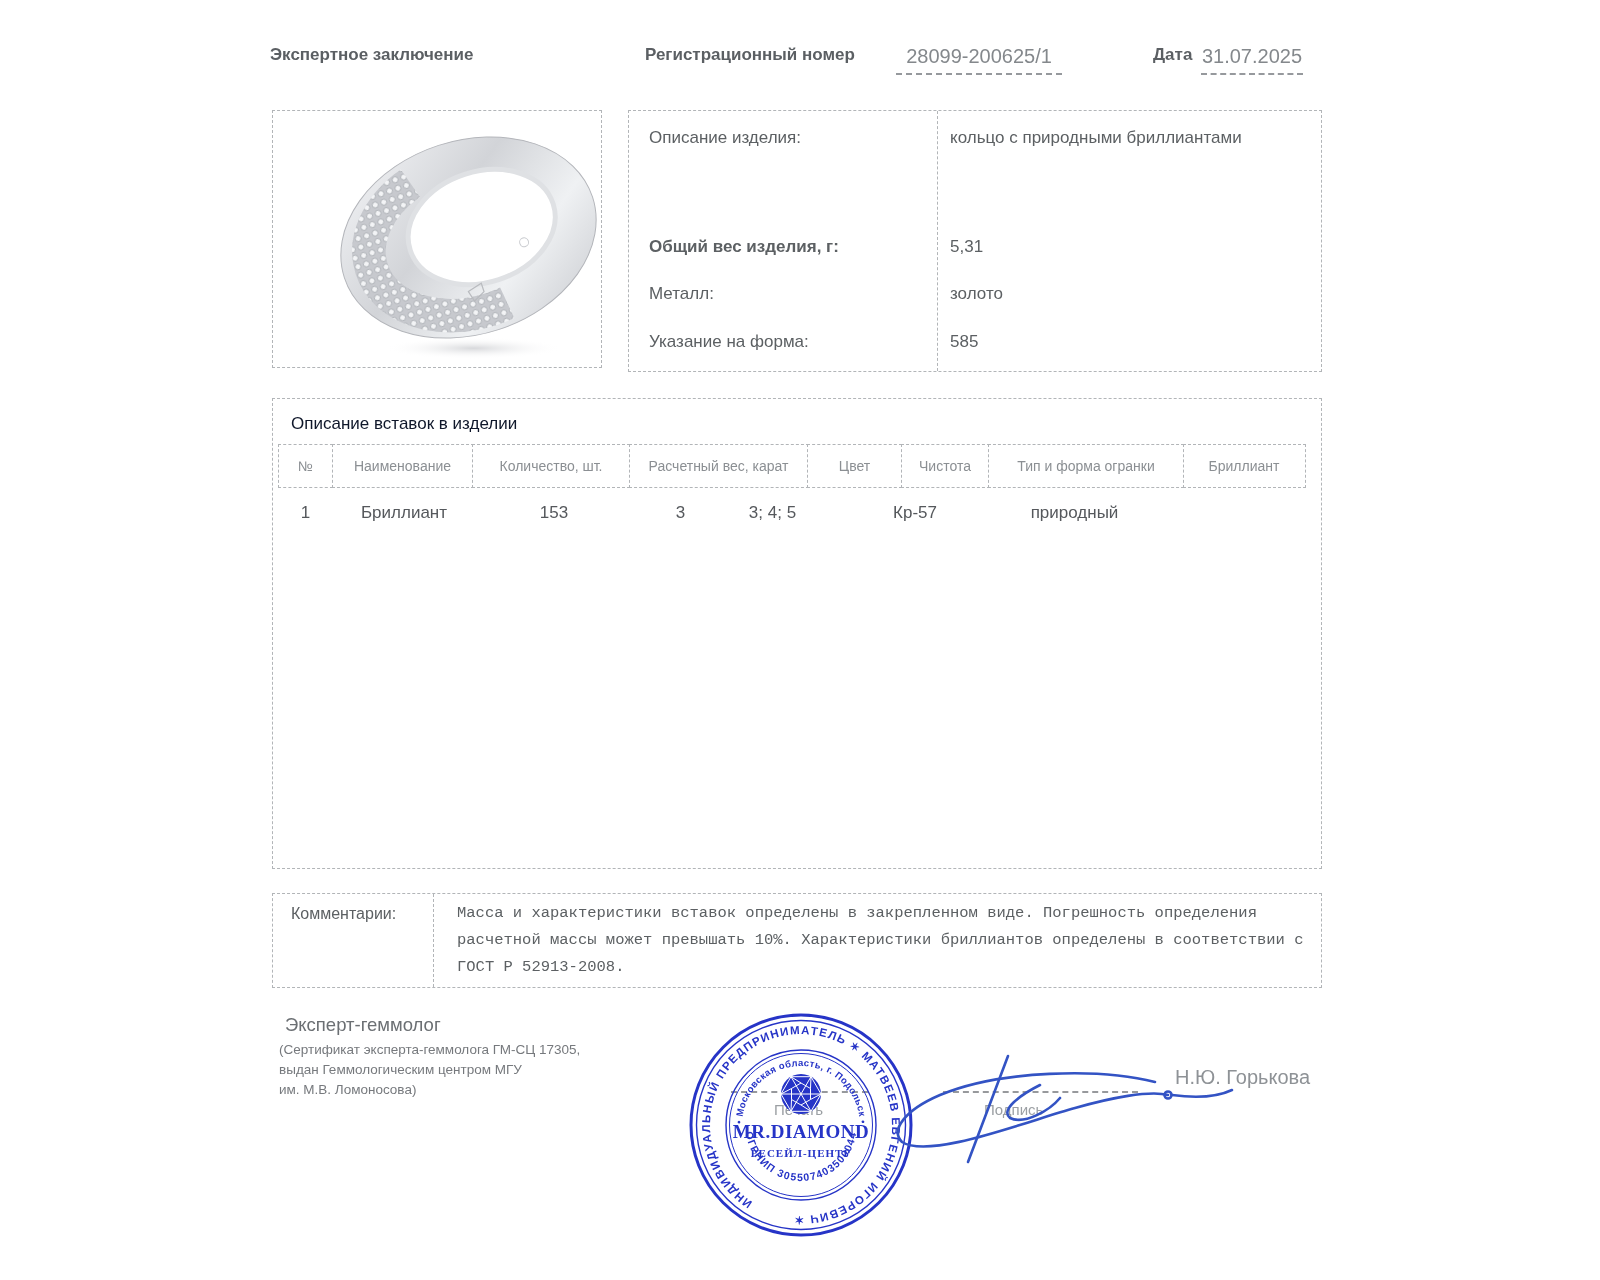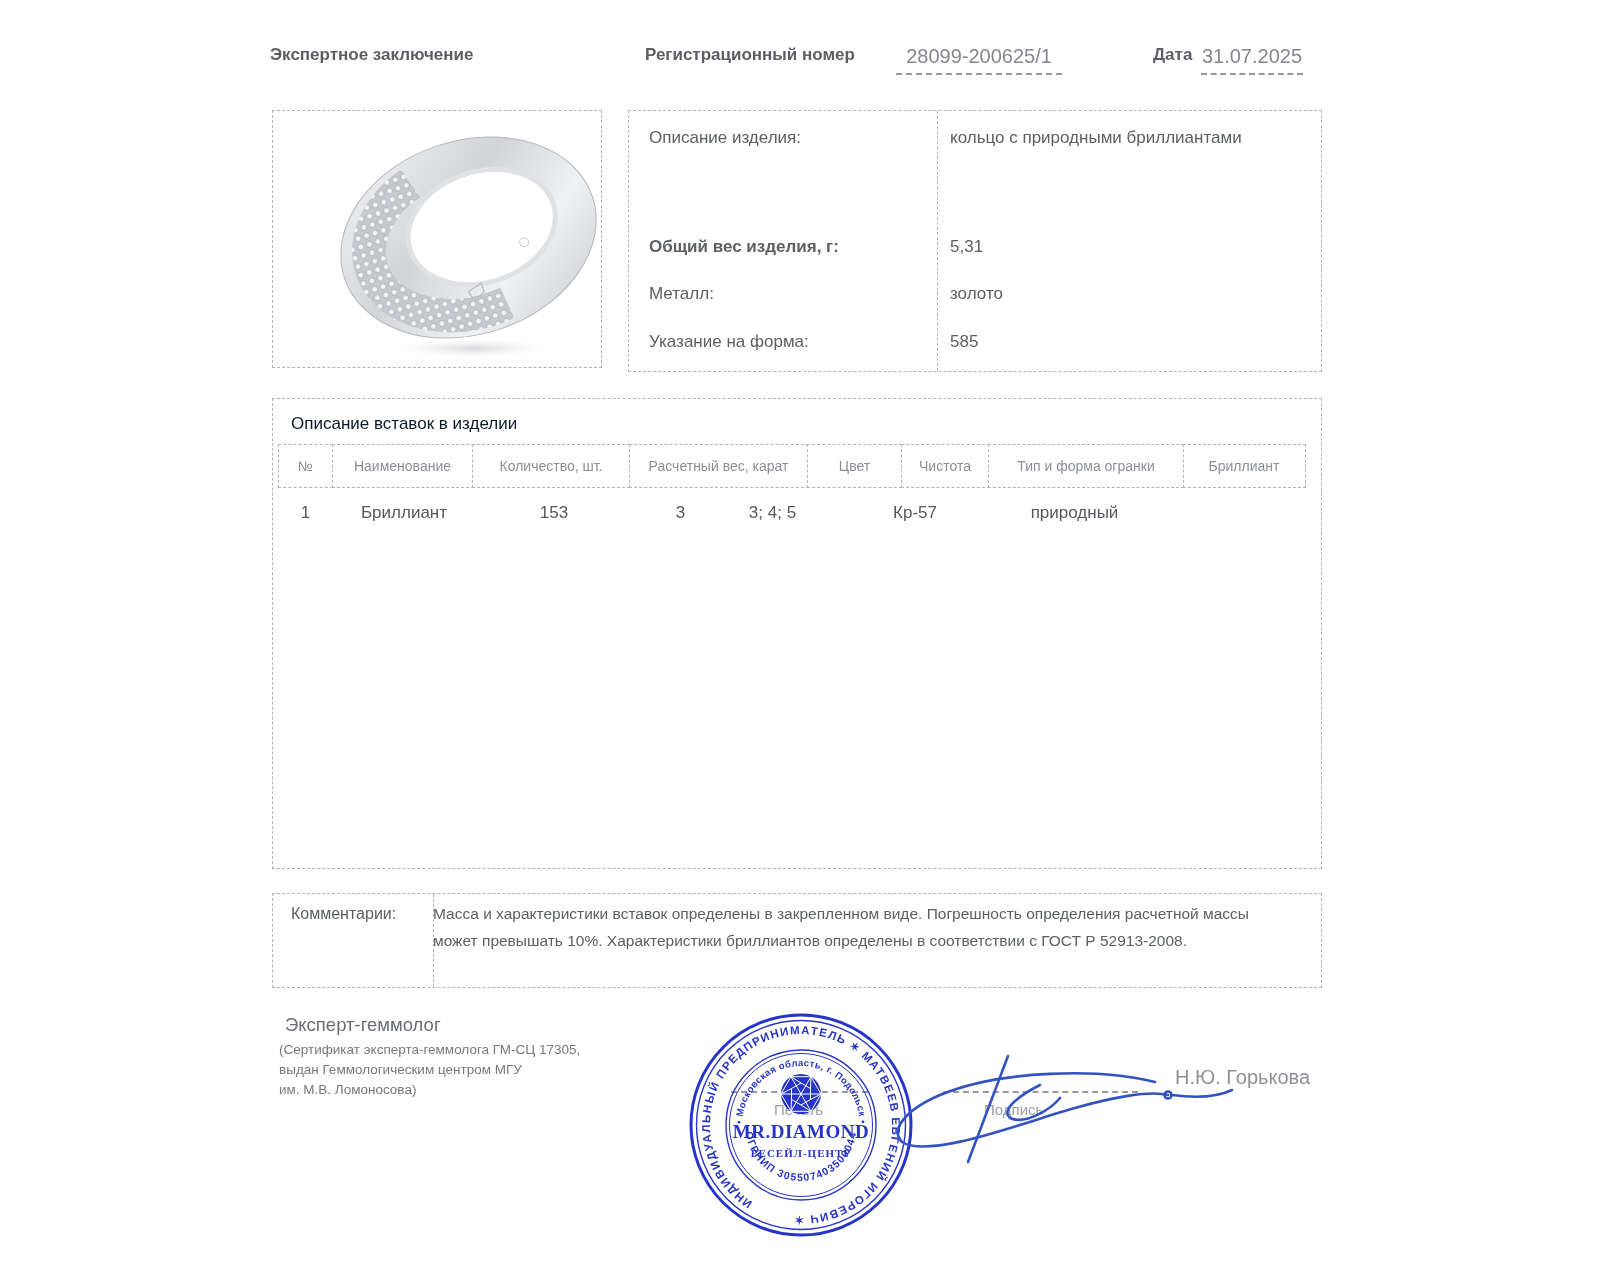--- a/index.html
+++ b/index.html
@@ -128,21 +128,21 @@
       <div class="dcell" style="width:95px;">3</div>
       <div class="dcell" style="width:89px;">3; 4; 5</div>
       <div class="dcell" style="width:196px;">Кр-57</div>
       <div class="dcell" style="width:123px;">природный</div>
     </div>
   </div>
 
   <div class="abs dbox" style="left:272px;top:893px;width:1050px;height:95px;">
     <div class="vdiv" style="left:160px;"></div>
     <div class="abs com-label" style="left:18px;top:11px;">Комментарии:</div>
-    <div class="abs com-text" style="left:160px;top:6px;width:856px;">Масса и характеристики вставок определены в закрепленном виде. Погрешность определения расчетной массы может превышать 10%. Характеристики бриллиантов определены в соответствии с ГОСТ Р 52913-2008.</div>
+    <div class="abs com-text" style="left:184px;top:6px;width:856px;font-family:Liberation Mono, monospace;">Масса и характеристики вставок определены в закрепленном виде. Погрешность определения расчетной массы может превышать 10%. Характеристики бриллиантов определены в соответствии с ГОСТ Р 52913-2008.</div>
   </div>
 
   <div class="abs exp-title" style="left:285px;top:1014px;">Эксперт-геммолог</div>
   <div class="abs exp-cert" style="left:279px;top:1040px;">(Сертификат эксперта-геммолога ГМ-СЦ 17305,
 выдан Геммологическим центром МГУ
 им. М.В. Ломоносова)</div>
 
   <div class="abs dash-line" style="left:731px;top:1091px;width:137px;z-index:1;"></div>
   <div class="abs grey-label" style="left:774px;top:1101px;z-index:1;">Печать</div>
 

